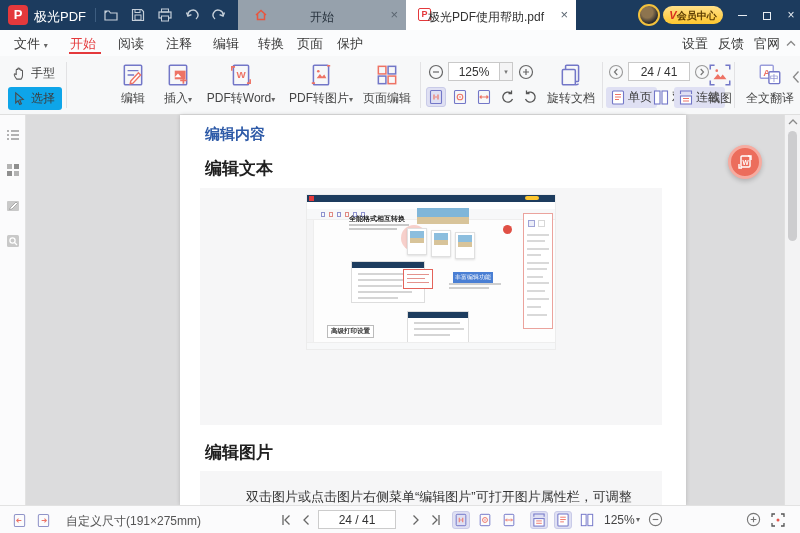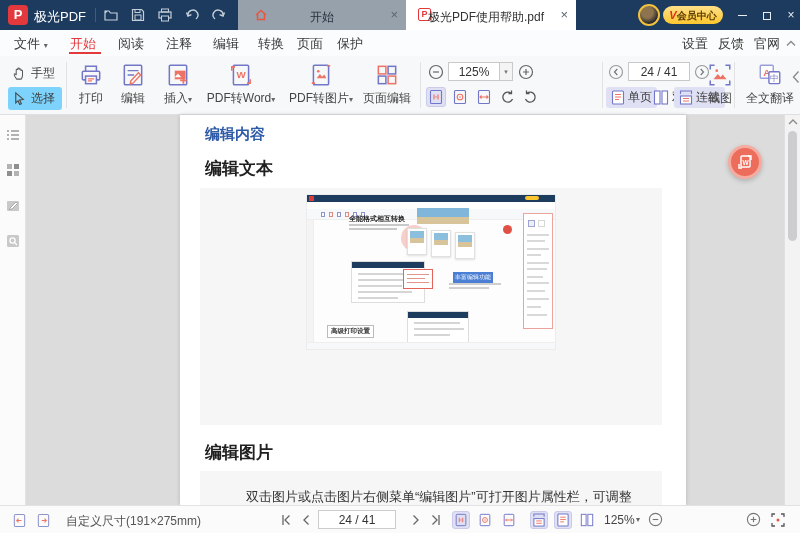--- a/index.html
+++ b/index.html
@@ -30,21 +30,21 @@
   .menubar { position:absolute; left:0; top:30px; width:800px; height:26px; background:#fbfcfd; }
   .menu-item { position:absolute; top:5px; font-size:13px; color:#3a3a3a; cursor:pointer; }
   .menu-item.active { color:#e4393c; }
   .menu-underline { position:absolute; left:69px; top:22px; width:32px; height:2px; background:#e4393c; }
   .menu-caret { font-size:8px; color:#666; }
 
   
   .toolbar { position:absolute; left:0; top:56px; width:800px; height:59px; background:#f7f8f9; border-bottom:1px solid #dfdfdf; }
   .vsep { position:absolute; top:6px; width:1px; height:46px; background:#e2e2e4; }
   .mode-btn { position:absolute; left:8px; width:54px; height:23px; display:flex; align-items:center; gap:4px; padding-left:4px; font-size:12px; color:#3c3c3c; border-radius:3px; cursor:pointer; }
-  .mode-btn.sel { background:#7dd3fc; }
+  .mode-btn.sel { background:#0ea5e9; }
   .big-btn { position:absolute; top:4px; height:50px; text-align:center; font-size:12px; color:#454545; cursor:pointer; }
   .big-btn svg { display:block; margin:2px auto 2px; }
   .small-ico { position:absolute; width:20px; height:20px; display:flex; align-items:center; justify-content:center; border-radius:3px; cursor:pointer; }
   .small-ico.sel { background:#dfe0f3; border:1px solid #c9cbe8; }
   .tb-input { position:absolute; height:19px; border:1px solid #c9c9c9; background:#fff; font-size:12px; text-align:center; color:#333; font-family:"Liberation Sans","DejaVu Sans",sans-serif; }
   .caret-box { position:absolute; width:13px; height:19px; border:1px solid #c9c9c9; border-left:none; background:#f4f4f5; text-align:center; line-height:17px; font-size:7px; color:#777; cursor:pointer; }
   .vm-btn { position:absolute; top:31px; height:21px; display:flex; align-items:center; gap:3px; padding:0 5px; font-size:12px; color:#3c3c3c; border-radius:3px; cursor:pointer; }
   .vm-btn.sel { background:#dfe0f3; } 
 
   
@@ -187,29 +187,20 @@
     </div>
     <div class="mode-btn sel" style="top:31px" data-name="select-tool-button">
       <svg width="15" height="15" viewBox="0 0 16 16" data-name="cursor-icon">
           <path d="M4 2 12 9 8.2 9.6 10 13.5 8.2 14.3 6.5 10.3 4 12.8z" fill="none" stroke="#4a4a4a" stroke-width="1.2"></path>
         </svg>
       <span data-name="select-tool-label">选择</span>
     </div>
 
     <div class="vsep" style="left:66px" data-name="toolbar-divider"></div>
 
-    <div class="big-btn" style="left:70px;width:42px" data-name="print-button">
-      <svg width="26" height="26" viewBox="0 0 24 24" data-name="printer-icon">
-          <rect x="4" y="8.5" width="16" height="8" rx="1" fill="none" stroke="#7377c8" stroke-width="1.4"></rect>
-          <path d="M7 8.5V4h10v4.5" fill="none" stroke="#7377c8" stroke-width="1.4"></path>
-          <rect x="7" y="13" width="10" height="7" fill="#fff" stroke="#7377c8" stroke-width="1.4"></rect>
-          <path d="M9 15.5h6M9 17.5h4" stroke="#ee7365" stroke-width="1.2"></path>
-        </svg>
-      <span data-name="print-label">打印</span>
-    </div>
     <div class="big-btn" style="left:112px;width:42px" data-name="edit-button">
       <svg width="26" height="26" viewBox="0 0 24 24" data-name="edit-document-icon">
           <rect x="4" y="3" width="16" height="18" rx="1" fill="none" stroke="#7377c8" stroke-width="1.4"></rect>
           <path d="M7 8h10M7 12h6" stroke="#7377c8" stroke-width="1.2"></path>
           <path d="M10 17.5 17 10l2 2-7 7.5-2.6.6z" fill="#fff" stroke="#ee7365" stroke-width="1.3"></path>
         </svg>
       <span data-name="edit-label">编辑</span>
     </div>
     <div class="big-btn" style="left:154px;width:48px" data-name="insert-button">
       <svg width="26" height="26" viewBox="0 0 24 24" data-name="insert-icon">
@@ -282,20 +273,28 @@
     </div>
     <svg style="position:absolute;left:500px;top:33px" width="16" height="16" viewBox="0 0 16 16" data-name="rotate-left-icon">
         <path d="M12.5 10A5 5 0 1 1 11 4.2" fill="none" stroke="#555" stroke-width="1.3"></path>
         <path d="M11.5 1.5v3h-3" fill="none" stroke="#555" stroke-width="1.3"></path>
       </svg>
     <svg style="position:absolute;left:522px;top:33px" width="16" height="16" viewBox="0 0 16 16" data-name="rotate-right-icon">
         <path d="M3.5 10A5 5 0 1 0 5 4.2" fill="none" stroke="#555" stroke-width="1.3"></path>
         <path d="M4.5 1.5v3h3" fill="none" stroke="#555" stroke-width="1.3"></path>
       </svg>
 
+    <div class="big-btn" style="left:544px;width:54px" data-name="rotate-document-button">
+      <svg width="26" height="26" viewBox="0 0 24 24" data-name="rotate-document-icon">
+          <rect x="7" y="3" width="12" height="15" rx="1" fill="none" stroke="#7377c8" stroke-width="1.4"></rect>
+          <rect x="4" y="7" width="12" height="14" rx="1" fill="#f7f8f9" stroke="#7377c8" stroke-width="1.4"></rect>
+          <path d="M19 20a4 4 0 0 1-3 1" fill="none" stroke="#7377c8" stroke-width="1.3"></path>
+        </svg>
+      <span data-name="rotate-document-label">旋转文档</span>
+    </div>
 
     <div class="vsep" style="left:602px" data-name="toolbar-divider"></div>
 
     <svg style="position:absolute;left:608px;top:8px" width="16" height="16" viewBox="0 0 16 16" data-name="previous-page-icon">
         <circle cx="8" cy="8" r="6.5" fill="none" stroke="#999" stroke-width="1.1"></circle>
         <path d="M9.3 5 6.5 8l2.8 3" fill="none" stroke="#777" stroke-width="1.2"></path>
       </svg>
     <input class="tb-input" style="left: 628px; top: 6px; width: 62px;" data-name="page-number-input" value="24 / 41">
     <svg style="position:absolute;left:694px;top:8px" width="16" height="16" viewBox="0 0 16 16" data-name="next-page-icon">
         <circle cx="8" cy="8" r="6.5" fill="none" stroke="#999" stroke-width="1.1"></circle>

